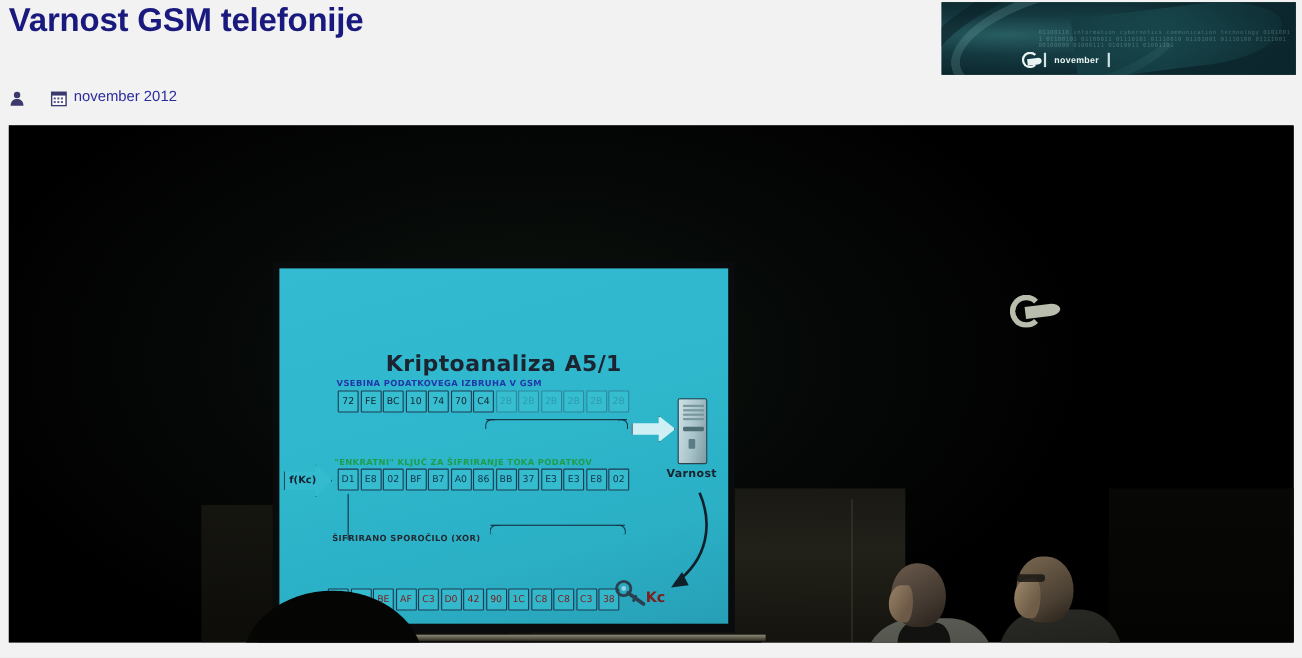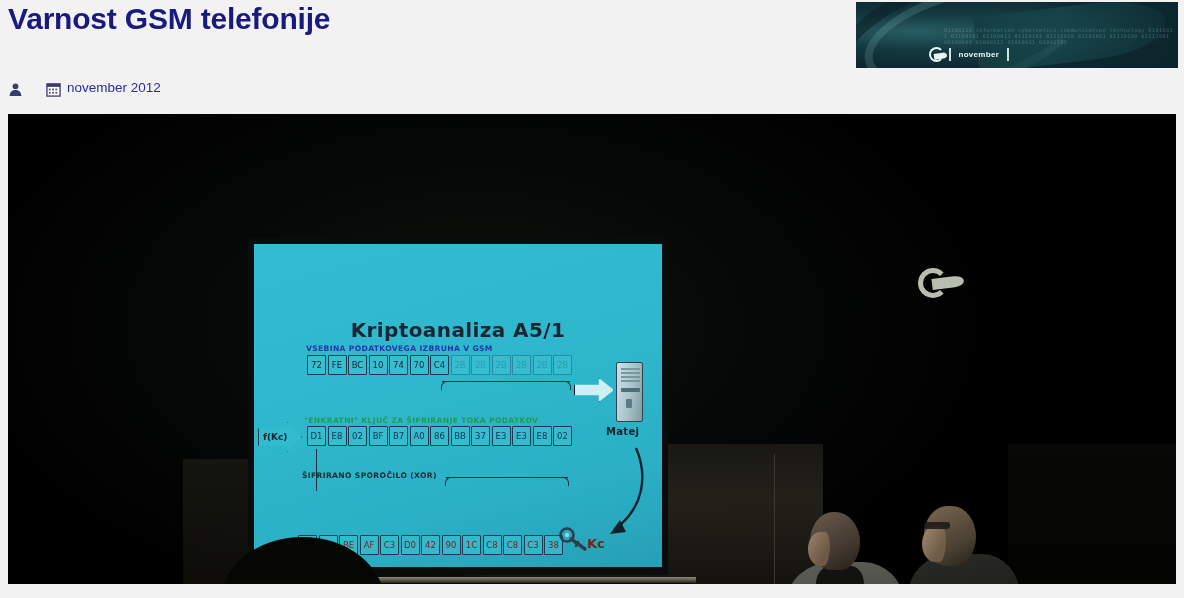--- a/index.html
+++ b/index.html
@@ -143,21 +143,21 @@
   }
 
   .row-label {
     position:absolute;
     font-family:"DejaVu Sans", sans-serif;
     font-size:7.6px; font-weight:bold; letter-spacing:0.35px;
     white-space:nowrap;
   }
   .lbl-1 { left:52px; top:100px; color:#2335a8; }
   .lbl-2 { left:50px; top:172px; color:#1f9e4a; }
-  .lbl-3 { left:48px; top:227px; color:#222a33; }
+  .lbl-3 { left:48px; top:241px; color:#222a33; }
 
   .cells { position:absolute; display:flex; gap:1.5px; }
   .cells .cell {
     width:19px; height:20px;
     border:1.4px solid #1d3a52;
     background:rgba(60,195,212,0.55);
     display:flex; align-items:center; justify-content:center;
     font-family:"DejaVu Sans", sans-serif;
     font-size:8.5px; font-weight:normal; color:#15202b;
     border-radius:1px;
@@ -369,21 +369,21 @@
       <div class="arrow-out"></div>
 
       <div class="tower">
         <div class="vent" style="top:5px"></div>
         <div class="vent" style="top:9px"></div>
         <div class="vent" style="top:13px"></div>
         <div class="vent" style="top:17px"></div>
         <div class="slot"></div>
         <div class="led"></div>
       </div>
-      <div class="kraken-lbl">Matej</div>
+      <div class="kraken-lbl">Varnost</div>
 
       <div class="fkc">f(Kc)</div>
       <div class="row-label lbl-2">"ENKRATNI" KLJUČ ZA ŠIFRIRANJE TOKA PODATKOV</div>
       <div class="cells row2">
           <div class="cell">D1</div>
           <div class="cell">E8</div>
           <div class="cell">02</div>
           <div class="cell">BF</div>
           <div class="cell">B7</div>
           <div class="cell">A0</div>

